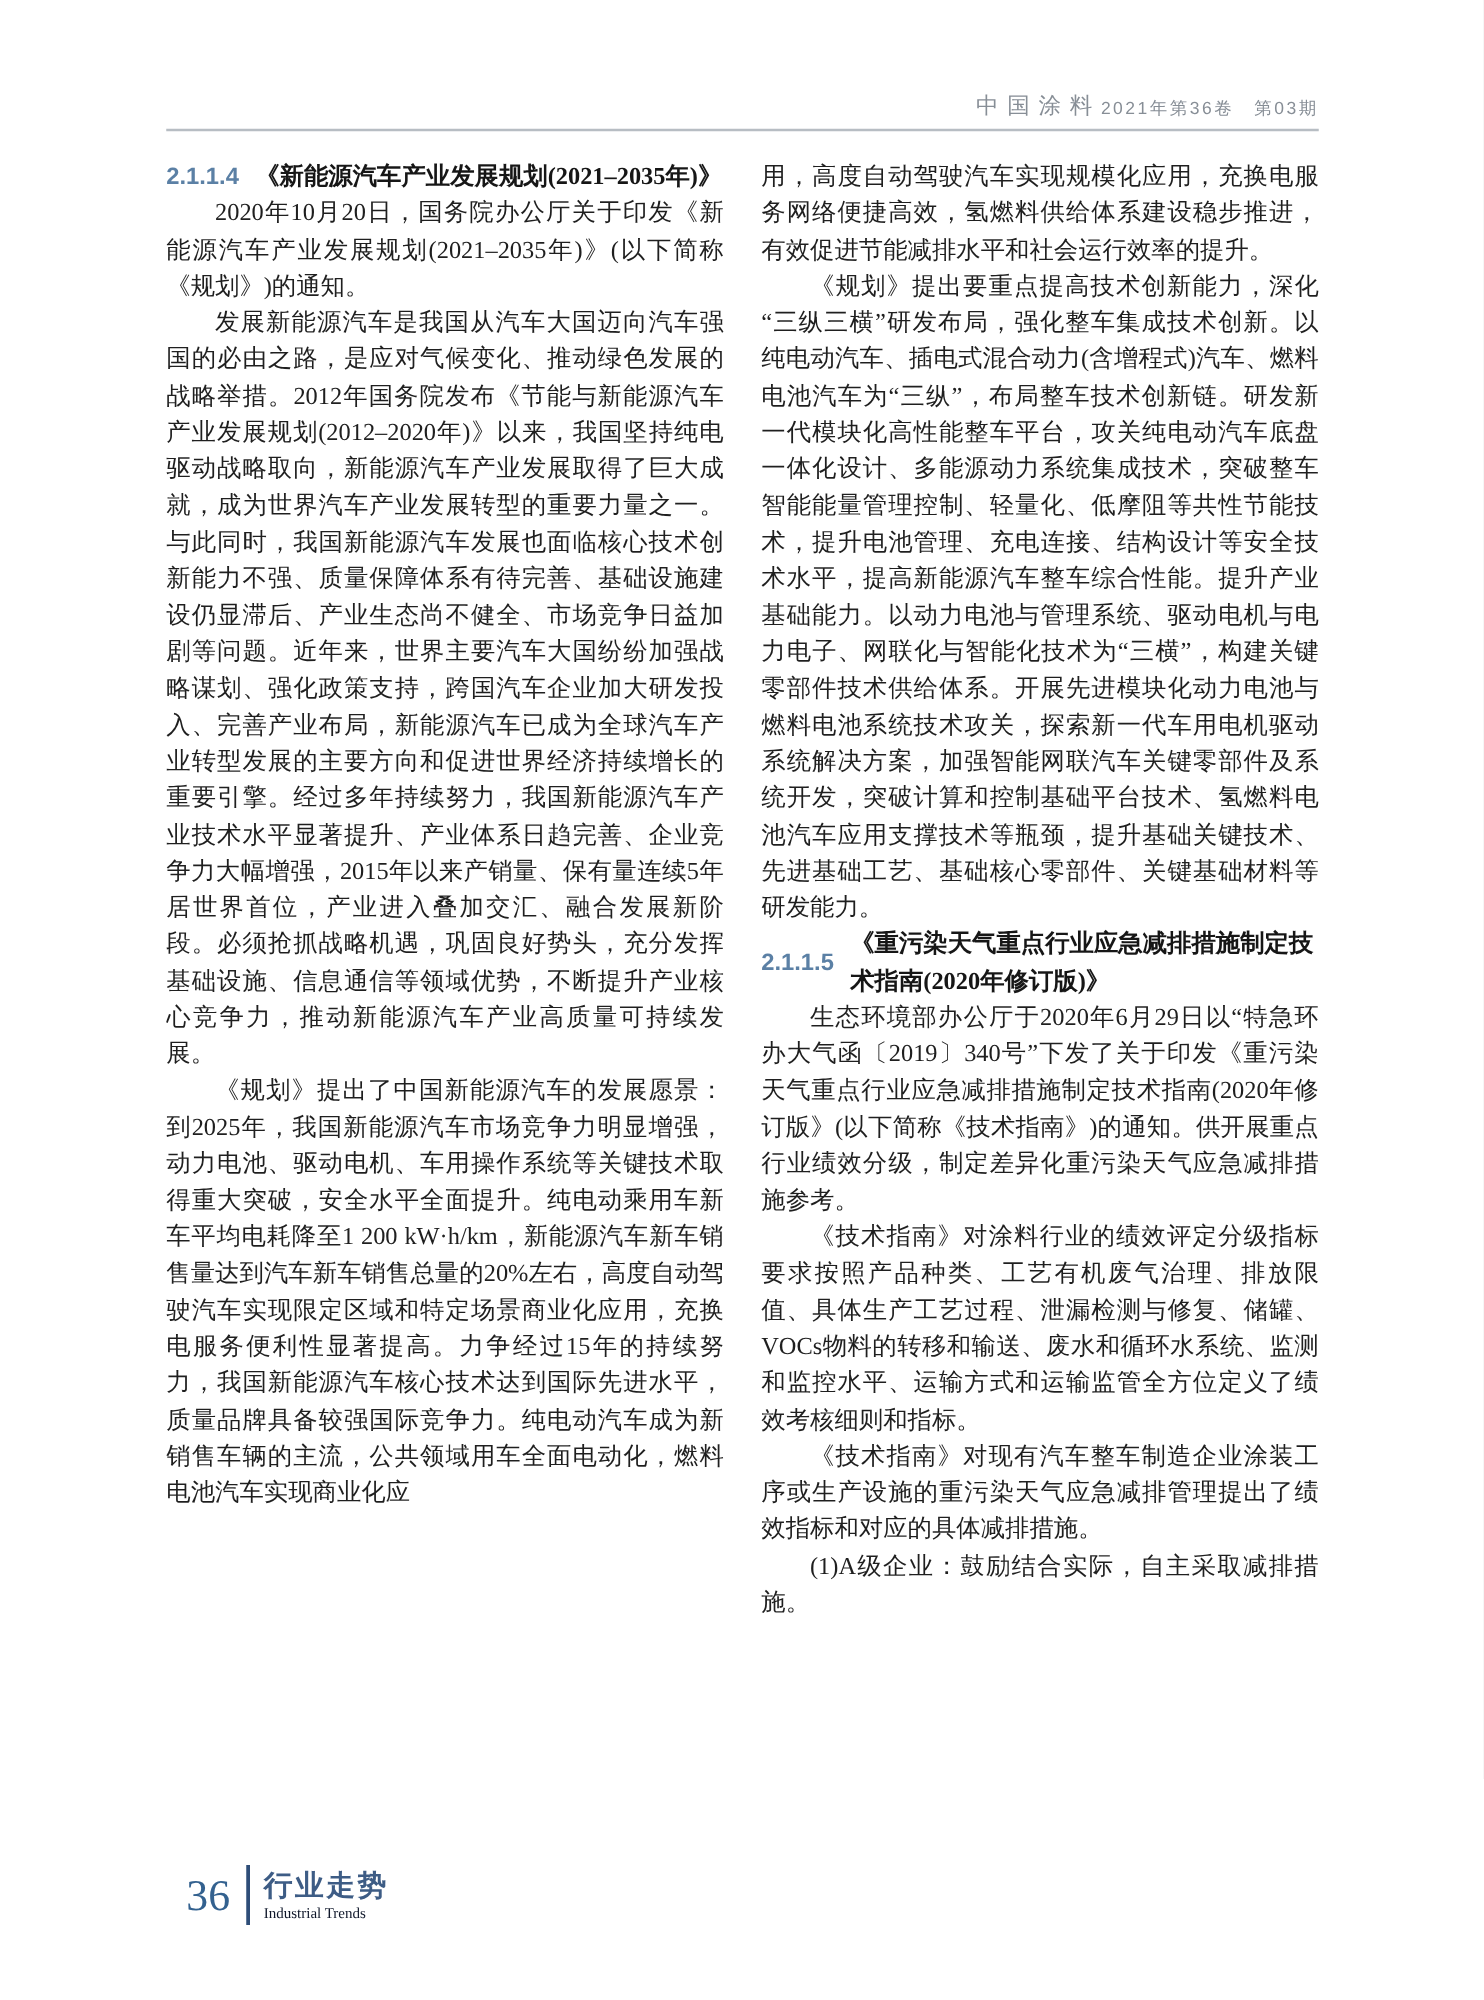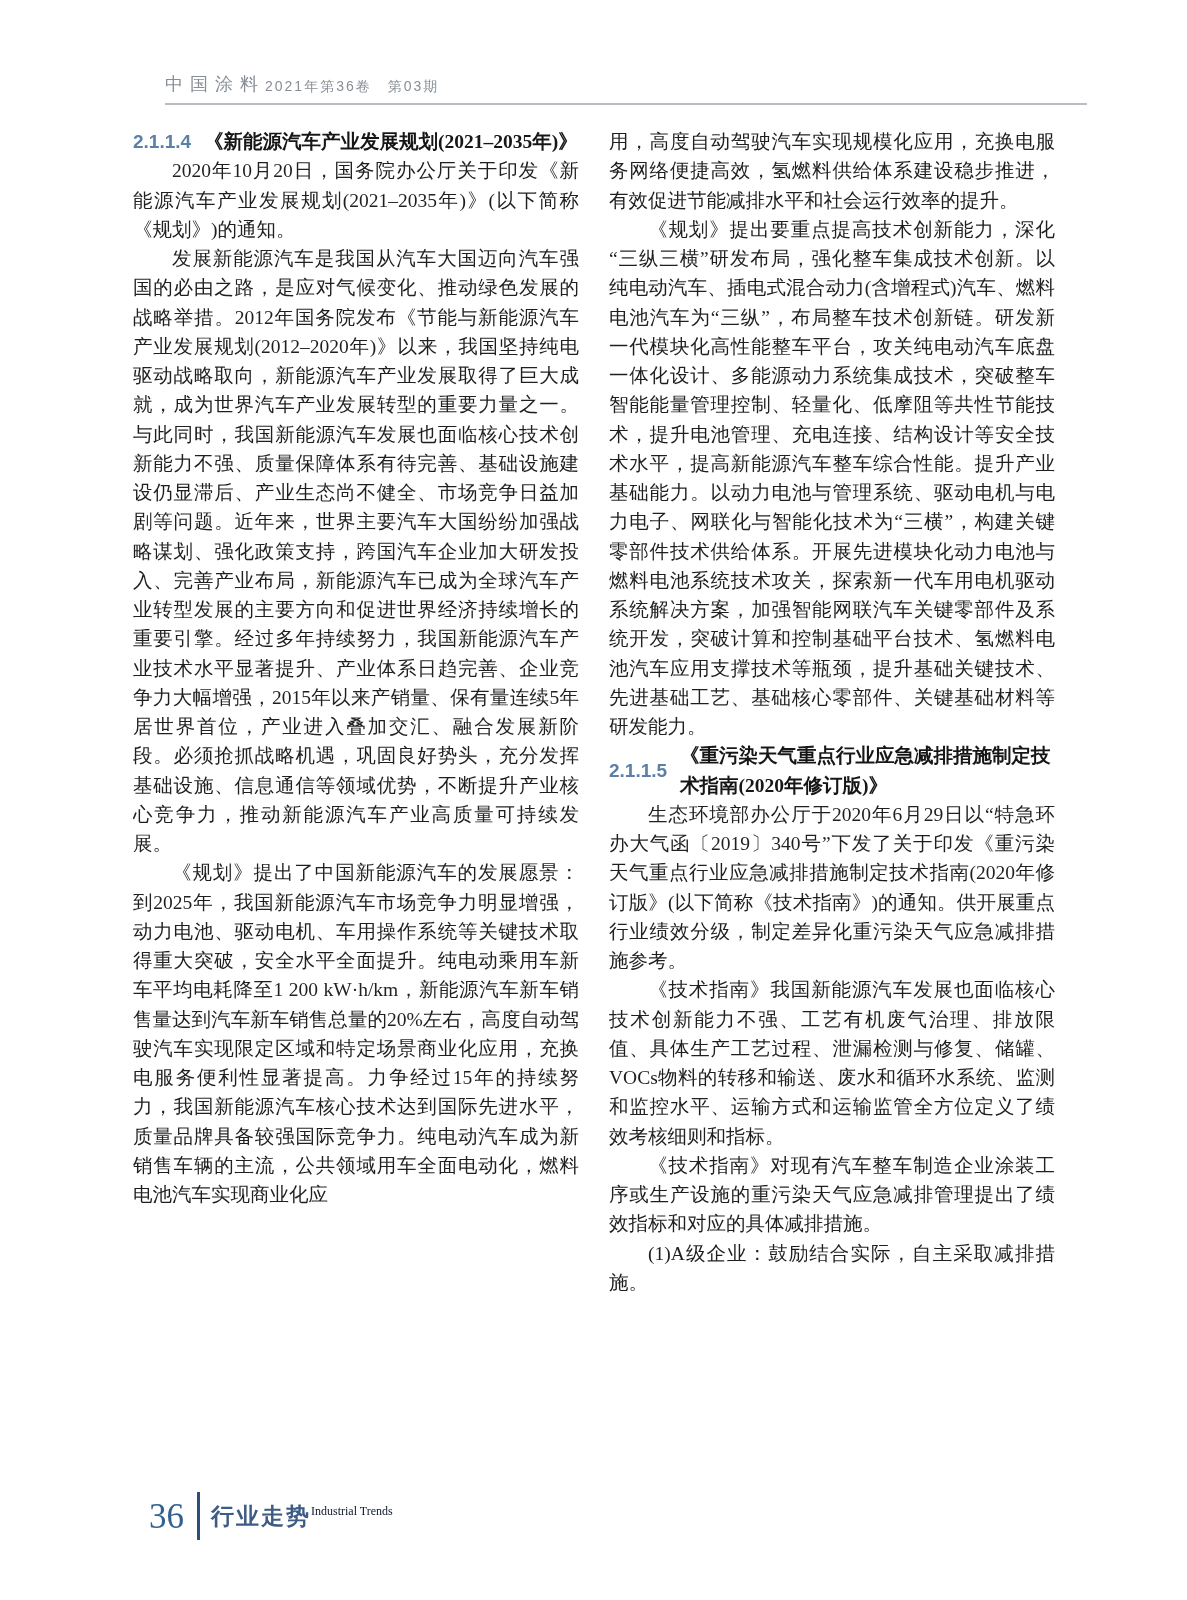--- a/index.html
+++ b/index.html
@@ -7,26 +7,25 @@
     position:relative;
     width:1187px;height:1600px;
     background:#ffffff;
     margin:0 auto;
     overflow:hidden;
     font-family:"Liberation Serif","DejaVu Serif",serif;
   }
   
   .page-header{
     position:absolute;left:133px;top:72px;width:922px;
-    display:flex;justify-content:flex-start;align-items:flex-end;
+    display:flex;justify-content:flex-end;align-items:flex-end;
     padding-bottom:7px;
     border-bottom:2px solid #b7bdc3;
     font-family:"Liberation Sans","DejaVu Sans",sans-serif;
     color:#878e96;
-    margin-left:32px;
   }
   .journal-name{font-size:18px;letter-spacing:7px;}
   .issue-info{font-size:14px;letter-spacing:2px;}
   
   .body-columns{
     position:absolute;left:133px;top:127px;width:922px;
     display:flex;gap:30px;
   }
   .col{
     width:446px;height:1347px;overflow:hidden;
@@ -63,21 +62,21 @@
   }
   .page-num{
     font-family:"Liberation Serif","DejaVu Serif",serif;
     font-size:35px;color:#33618f;
     line-height:1;
     margin-right:13px;
   }
   .footer-bar{
     width:3px;height:48px;background:#2e4d78;margin-right:11px;
   }
-  .footer-sec{display:flex;flex-direction:row;justify-content:center;}
+  .footer-sec{display:flex;flex-direction:column;justify-content:center;}
   .sec-cn{
     font-family:"Liberation Sans","DejaVu Sans",sans-serif;
     font-weight:700;font-size:23px;color:#3d5c85;
     letter-spacing:2px;line-height:1.15;
   }
   .sec-en{
     font-family:"Liberation Serif","DejaVu Serif",serif;
     font-weight:400;font-size:12px;color:#0f172a;
     line-height:1.2;margin-top:1px;
   }
@@ -105,21 +104,21 @@
     </div>
 
     <div class="col">
       <p class="para cont">用，高度自动驾驶汽车实现规模化应用，充换电服务网络便捷高效，氢燃料供给体系建设稳步推进，有效促进节能减排水平和社会运行效率的提升。</p>
       <p class="para">《规划》提出要重点提高技术创新能力，深化“三纵三横”研发布局，强化整车集成技术创新。以纯电动汽车、插电式混合动力(含增程式)汽车、燃料电池汽车为“三纵”，布局整车技术创新链。研发新一代模块化高性能整车平台，攻关纯电动汽车底盘一体化设计、多能源动力系统集成技术，突破整车智能能量管理控制、轻量化、低摩阻等共性节能技术，提升电池管理、充电连接、结构设计等安全技术水平，提高新能源汽车整车综合性能。提升产业基础能力。以动力电池与管理系统、驱动电机与电力电子、网联化与智能化技术为“三横”，构建关键零部件技术供给体系。开展先进模块化动力电池与燃料电池系统技术攻关，探索新一代车用电机驱动系统解决方案，加强智能网联汽车关键零部件及系统开发，突破计算和控制基础平台技术、氢燃料电池汽车应用支撑技术等瓶颈，提升基础关键技术、先进基础工艺、基础核心零部件、关键基础材料等研发能力。</p>
       <div class="heading">
         <span class="hnum">2.1.1.5</span>
         <span class="htitle">《重污染天气重点行业应急减排措施制定技术指南(2020年修订版)》</span>
       </div>
       <p class="para">生态环境部办公厅于2020年6月29日以“特急环办大气函〔2019〕340号”下发了关于印发《重污染天气重点行业应急减排措施制定技术指南(2020年修订版》(以下简称《技术指南》)的通知。供开展重点行业绩效分级，制定差异化重污染天气应急减排措施参考。</p>
-      <p class="para">《技术指南》我国新能源汽车发展也面临核心技术创新能力不强、工艺有机废气治理、排放限值、具体生产工艺过程、泄漏检测与修复、储罐、VOCs物料的转移和输送、废水和循环水系统、监测和监控水平、运输方式和运输监管全方位定义了绩效考核细则和指标。</p>
+      <p class="para">《技术指南》对涂料行业的绩效评定分级指标要求按照产品种类、工艺有机废气治理、排放限值、具体生产工艺过程、泄漏检测与修复、储罐、VOCs物料的转移和输送、废水和循环水系统、监测和监控水平、运输方式和运输监管全方位定义了绩效考核细则和指标。</p>
       <p class="para">《技术指南》对现有汽车整车制造企业涂装工序或生产设施的重污染天气应急减排管理提出了绩效指标和对应的具体减排措施。</p>
       <p class="para">(1)A级企业：鼓励结合实际，自主采取减排措施。</p>
 
     </div>
 
   </div>
 
   <div class="page-footer">
     <span class="page-num">36</span>
     <span class="footer-bar"></span>

